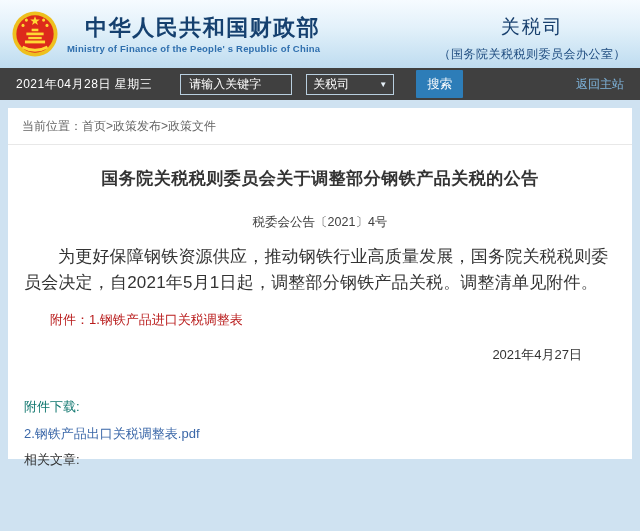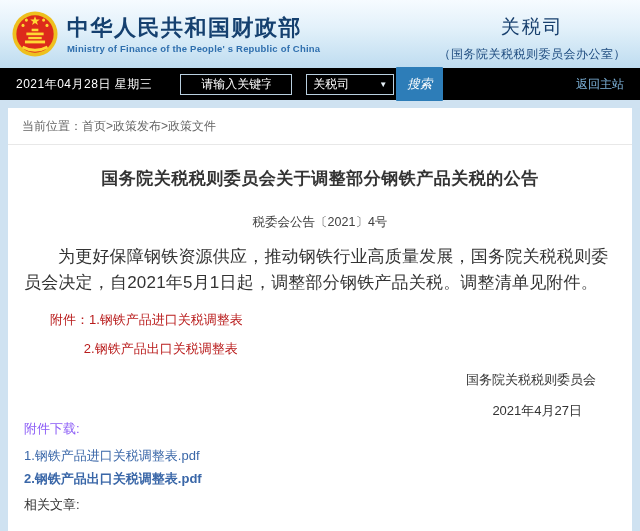--- a/index.html
+++ b/index.html
@@ -13,62 +13,61 @@
 
   
   .header {
     height:68px;
     background:linear-gradient(180deg, #f6fbff 0%, #e3f1fa 40%, #bedcf0 100%);
     display:flex; align-items:center; justify-content:space-between;
     padding:0 10px 0 12px;
   }
   .brand { display:flex; align-items:center; }
   .emblem { width:46px; height:46px; flex:none; }
-  .brand-text { margin-left:9px; }
+  .brand-text { margin-left:9px;text-align:right; }
   .site-title {
     font-size:22px; font-weight:700; color:#15406f; letter-spacing:1.5px;
     line-height:26px;
   }
   .site-subtitle { font-size:9.5px; color:#2f6fae; font-weight:700; margin-top:2px; letter-spacing:0.2px; }
   .dept { text-align:center; padding-right:4px; margin-top:8px; }
   .dept-title { font-size:19px; color:#173f6d; letter-spacing:2px; }
   .dept-subtitle { font-size:12px; color:#1c4a7e; margin-top:6px; letter-spacing:0.5px; }
 
   
   .navbar {
-    height:32px; background:#000000;
+    height:32px; background:#404040;
     display:flex; align-items:center; padding:0 16px;
   }
   .nav-date { color:#ffffff; font-size:12px; letter-spacing:0.5px; flex:none; }
   .search-input {
     margin-left:28px; width:112px; height:21px;
     background:transparent; border:1px solid #b9cfdf; color:#fff;
-    font-size:12px; padding:0 20px; outline:none;
+    font-size:12px; padding:0 8px; outline:none;
     font-family:"Liberation Sans","DejaVu Sans",sans-serif;
   }
   .search-input::placeholder { color:#ffffff; opacity:1; }
   .scope-select {
     margin-left:14px; width:88px; height:21px; border:1px solid #b9cfdf;
     color:#fff; font-size:12px; display:flex; align-items:center;
     padding:0 6px; cursor:pointer;
   }
   .scope-select .arrow { margin-left:auto; font-size:8px; color:#e8f2f9; }
   .search-btn {
-    margin-left:2px; height:34px; padding:0 11px;
+    margin-left:22px; height:28px; padding:0 11px;
     background:#2d7db8; color:#fff; font-size:12.5px; border:none;
     cursor:pointer; border-radius:1px;
     font-family:"Liberation Sans","DejaVu Sans",sans-serif;
-    font-style:italic;
   }
   .back-main { margin-left:auto; color:#7fb5dd; font-size:12px; text-decoration:none; }
 
   
   .content {
     width:624px; margin:8px auto 0; background:#ffffff;
-    height:423px; padding:0 0 10px 0;
+    height:351px; padding:0 0 10px 0;
   }
   .breadcrumb-row {
     padding:10px 14px 9px; font-size:12px; color:#666;
     border-bottom:1px solid #e8e8e8;
   }
   .breadcrumb-row a { color:#666; text-decoration:none; }
 
   .article { padding:0 16px; color:#333; }
   .article-title {
     margin-top:22px; text-align:center; font-size:17px; font-weight:700;
@@ -78,21 +77,21 @@
   .paragraph {
     margin-top:13px; font-size:17px; line-height:26px; color:#333;
     text-indent:2em; letter-spacing:0.2px;
   }
   .attach-note { font-size:13px; line-height:26px; color:#b91c1c; }
   .attach-1 { margin-top:11px; text-indent:2em; }
   .attach-2 { margin-top:3px; text-indent:4.6em; }
   .issuer { margin-top:9px; text-align:right; font-size:13px; padding-right:20px; color:#333; }
   .issue-date { margin-top:13px; text-align:right; font-size:13px; padding-right:34px; color:#333; }
 
-  .downloads-label { font-size:13px; color:#8b5cf6; }
+  .downloads-label { margin-top:34px; font-size:13px; color:#0f766e; }
   .download-link {
     display:block; margin-top:10px; font-size:13px; color:#3a67a8;
     text-decoration:none; line-height:16px;
   }
   .download-link + .download-link { margin-top:7px;font-weight:bold; }
   .related-label { margin-top:9px; font-size:13px; color:#333; }
 </style>
 </head>
 <body>
 
@@ -140,26 +139,23 @@
 
     <div class="breadcrumb-row">
       <span>当前位置：</span><a href="#">首页&gt;政策发布&gt;政策文件</a>
     </div>
 
     <div class="article">
       <div class="article-title">国务院关税税则委员会关于调整部分钢铁产品关税的公告</div>
       <div class="doc-number">税委会公告〔2021〕4号</div>
       <div class="paragraph">为更好保障钢铁资源供应，推动钢铁行业高质量发展，国务院关税税则委员会决定，自2021年5月1日起，调整部分钢铁产品关税。调整清单见附件。</div>
       <div class="attach-note attach-1">附件：1.钢铁产品进口关税调整表</div>
-      <div class="attach-note attach-2">2.钢铁产品出口关税调整表</div>
-      <div class="issuer">国务院关税税则委员会</div>
       <div class="issue-date">2021年4月27日</div>
 
       <div class="downloads-label">附件下载:</div>
-      <a class="download-link" href="#">1.钢铁产品进口关税调整表.pdf</a>
       <a class="download-link" href="#">2.钢铁产品出口关税调整表.pdf</a>
 
       <div class="related-label">相关文章:</div>
 
     </div>
 
   </div>
 </div>
 
 </body></html>

